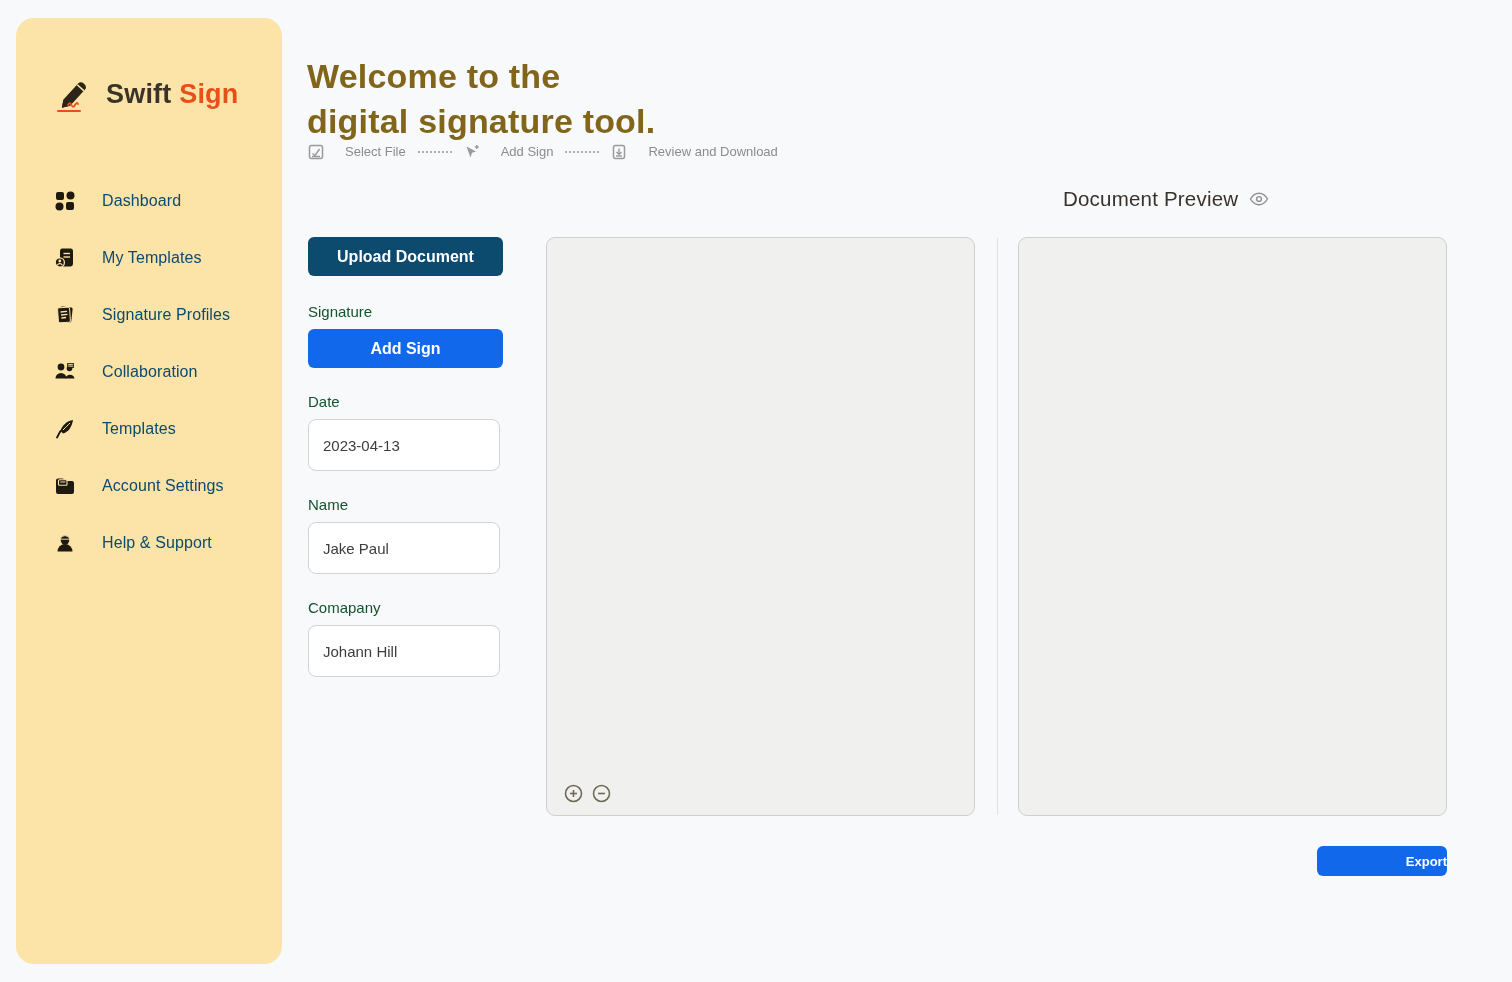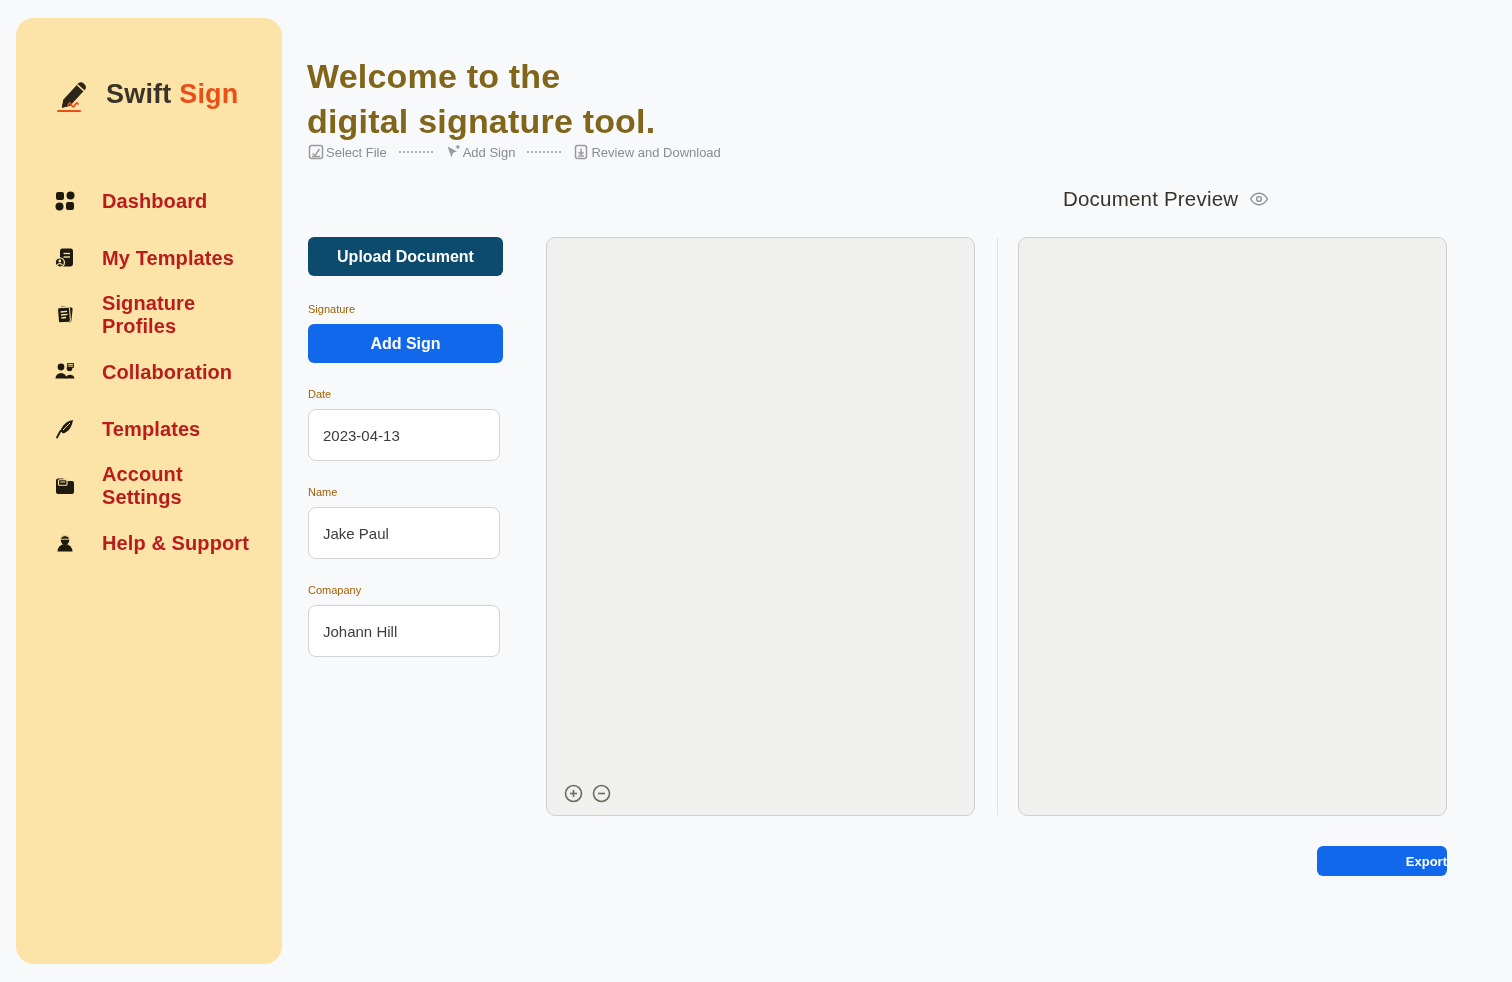--- a/index.html
+++ b/index.html
@@ -31,60 +31,60 @@
   .brand .first { color: #39332a; }
   .brand .second { color: #E8501A; font-weight: 600; }
 
   .nav { position: absolute; left: 38px; top: 166px; right: 20px; }
   .nav-item {
     display: flex; align-items: center; gap: 26px;
     height: 34px; margin-bottom: 23px;
     cursor: pointer;
   }
   .nav-item .nav-icon { width: 22px; height: 22px; flex: 0 0 22px; display: flex; align-items: center; justify-content: center; }
-  .nav-item .nav-label { font-size: 20px; color: #b91c1c; letter-spacing: 0.1px; font-weight: bold; }
+  .nav-item .nav-label { font-size: 16px; color: #0c4a6e; letter-spacing: 0.1px; }
 
   
   .page-title {
     position: absolute;
     left: 307px; top: 38px;
     font-size: 34px; font-weight: 700;
     line-height: 45px;
     color: #80651A;
     letter-spacing: 0.2px;
     margin-top: 16px;
   }
 
   
   .stepper {
     position: absolute;
     left: 308px; top: 144px;
     display: flex; align-items: center; gap: 9px;
     font-size: 13px; color: #8C8C8C;
   }
-  .step { display: flex; align-items: center; gap: 2px; }
+  .step { display: flex; gap: 21px; }
   .step-connector {
     width: 34px; height: 0;
     border-top: 2px dotted #ADADAD;
     margin: 0 3px;
   }
 
   
   .form-col { position: absolute; left: 308px; top: 237px; width: 195px; }
   .btn {
     display: flex; align-items: center; justify-content: center;
     width: 100%; height: 39px;
     border: none; border-radius: 6px;
     color: #fff; font-weight: 700; font-size: 16px;
     font-family: "Liberation Sans", sans-serif;
     cursor: pointer;
   }
   .btn-orange { background: #0c4a6e; }
   .btn-blue { background: #1168EA; }
-  .field-label { font-size: 11px; color: #a16207; margin-top: 25px; margin-bottom: 9px; }
+  .field-label { font-size: 15px; color: #14532d; margin-top: 25px; margin-bottom: 9px; }
   .field-label.first { margin-top: 27px; }
   .text-input {
     width: 192px; height: 52px;
     border: 1px solid #D4D4D4; border-radius: 8px;
     background: #fff;
     padding: 0 14px;
     font-size: 15px; color: #3d3d3d;
     font-family: "Liberation Sans", sans-serif;
     outline: none;
   }

